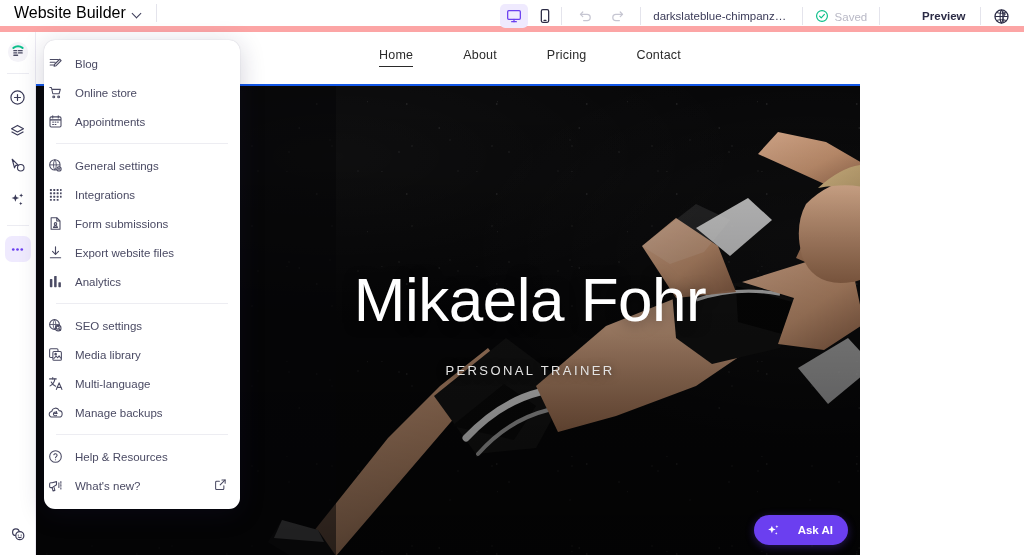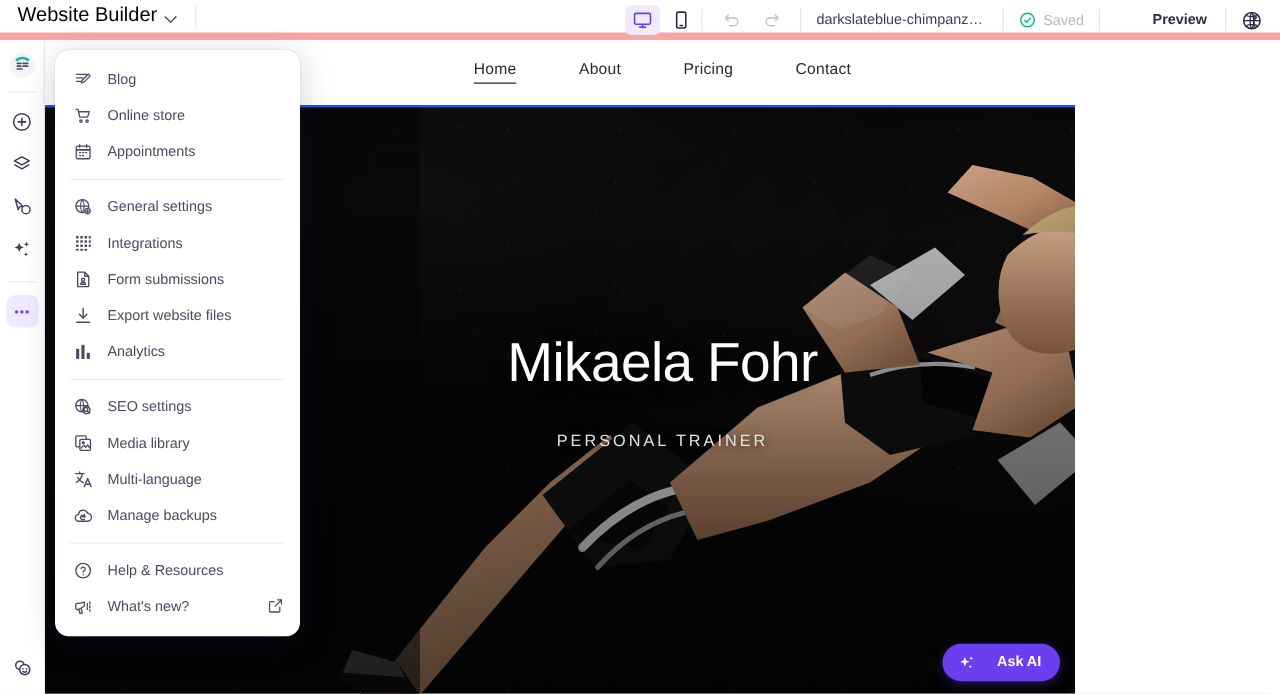--- a/index.html
+++ b/index.html
@@ -145,41 +145,41 @@
   
   .hero-figure { position: absolute; inset: 0; pointer-events: none; }
 
   .hero-text {
     position: absolute; left: 0; top: 0; width: 988px; height: 471px;
     display: flex; flex-direction: column; align-items: center;
     justify-content: flex-start; padding-top: 183px;
     pointer-events: none;
   }
   .hero-title {
-    color: #ffffff; font-size: 44px; font-weight: normal;
+    color: #ffffff; font-size: 62px; font-weight: normal;
     letter-spacing: -0.5px; line-height: 1; text-shadow: 0 2px 14px rgba(0,0,0,.5);
   }
   .hero-sub {
     color: #e2e2e2; font-size: 13px; letter-spacing: 2.4px;
     margin-top: 32px; text-shadow: 0 1px 8px rgba(0,0,0,.6); text-align: right;
   }
 
   
   .menu {
     position: absolute; left: 44px; top: 40px;
     width: 196px;
     background: #ffffff;
     border-radius: 11px;
     box-shadow: 0 5px 26px rgba(30,25,70,.20), 0 0 1px rgba(30,25,70,.25);
     padding: 9px 0 9px 0;
     z-index: 70;
   }
   .menu-item {
     display: flex; align-items: center; gap: 12px;
-    height: 29px; padding: 0 14px;
+    height: 29px; padding: 0 3px;
     cursor: pointer; position: relative;
   }
   .menu-label {
     font-size: 11.5px; color: #4a4a63; white-space: nowrap;
   }
   .menu-icon {
     width: 16px; height: 16px; flex: 0 0 16px;
     display: flex; align-items: center; justify-content: center;
   }
   .menu-sep { height: 1px; background: #ededf2; margin: 7px 12px; }

